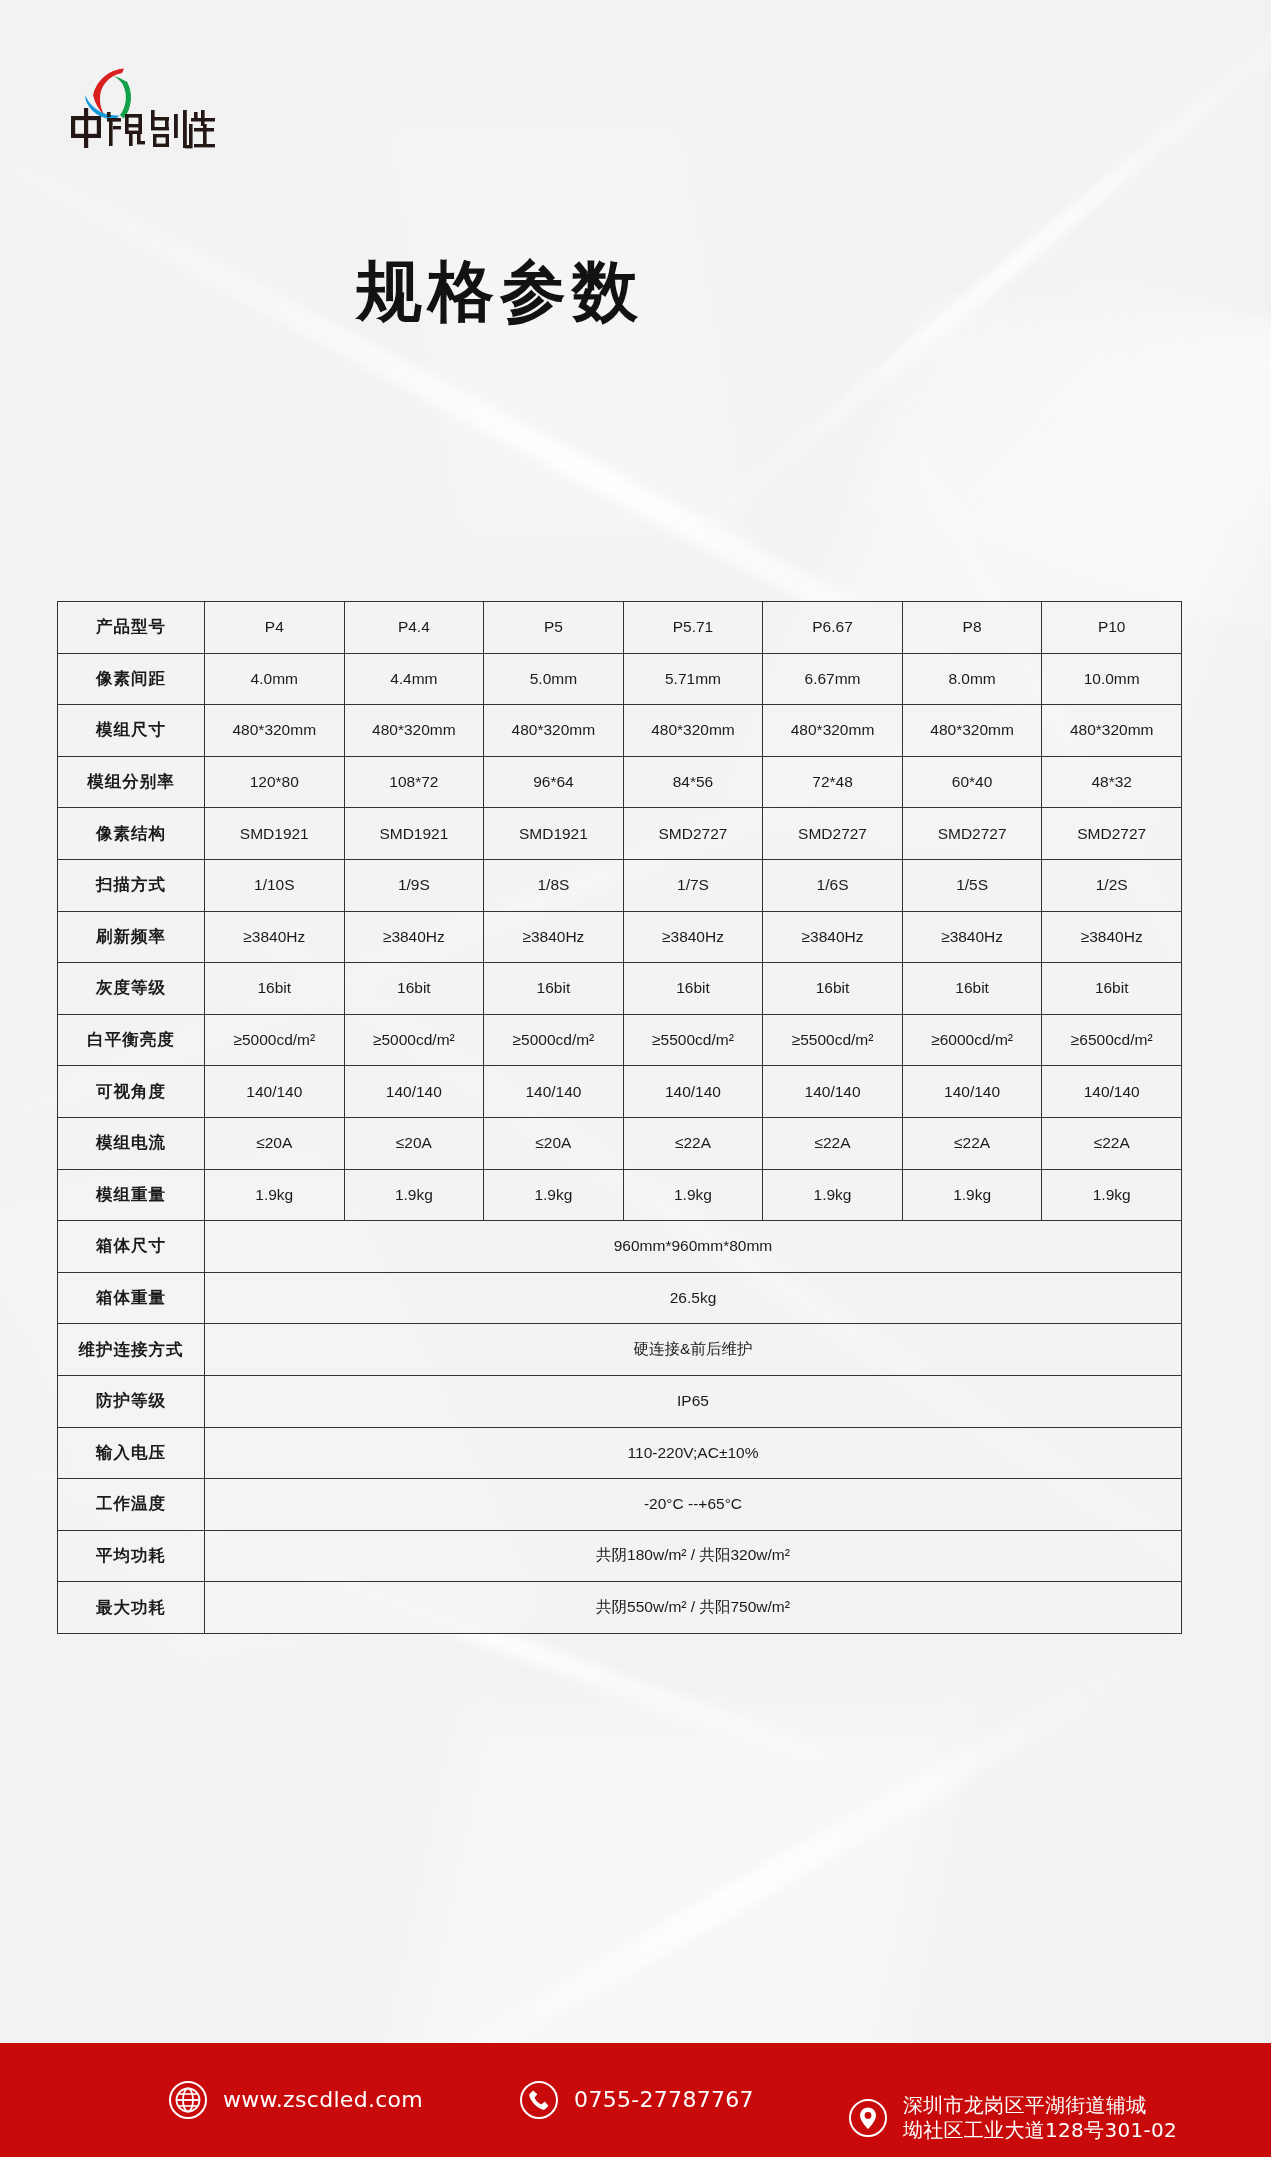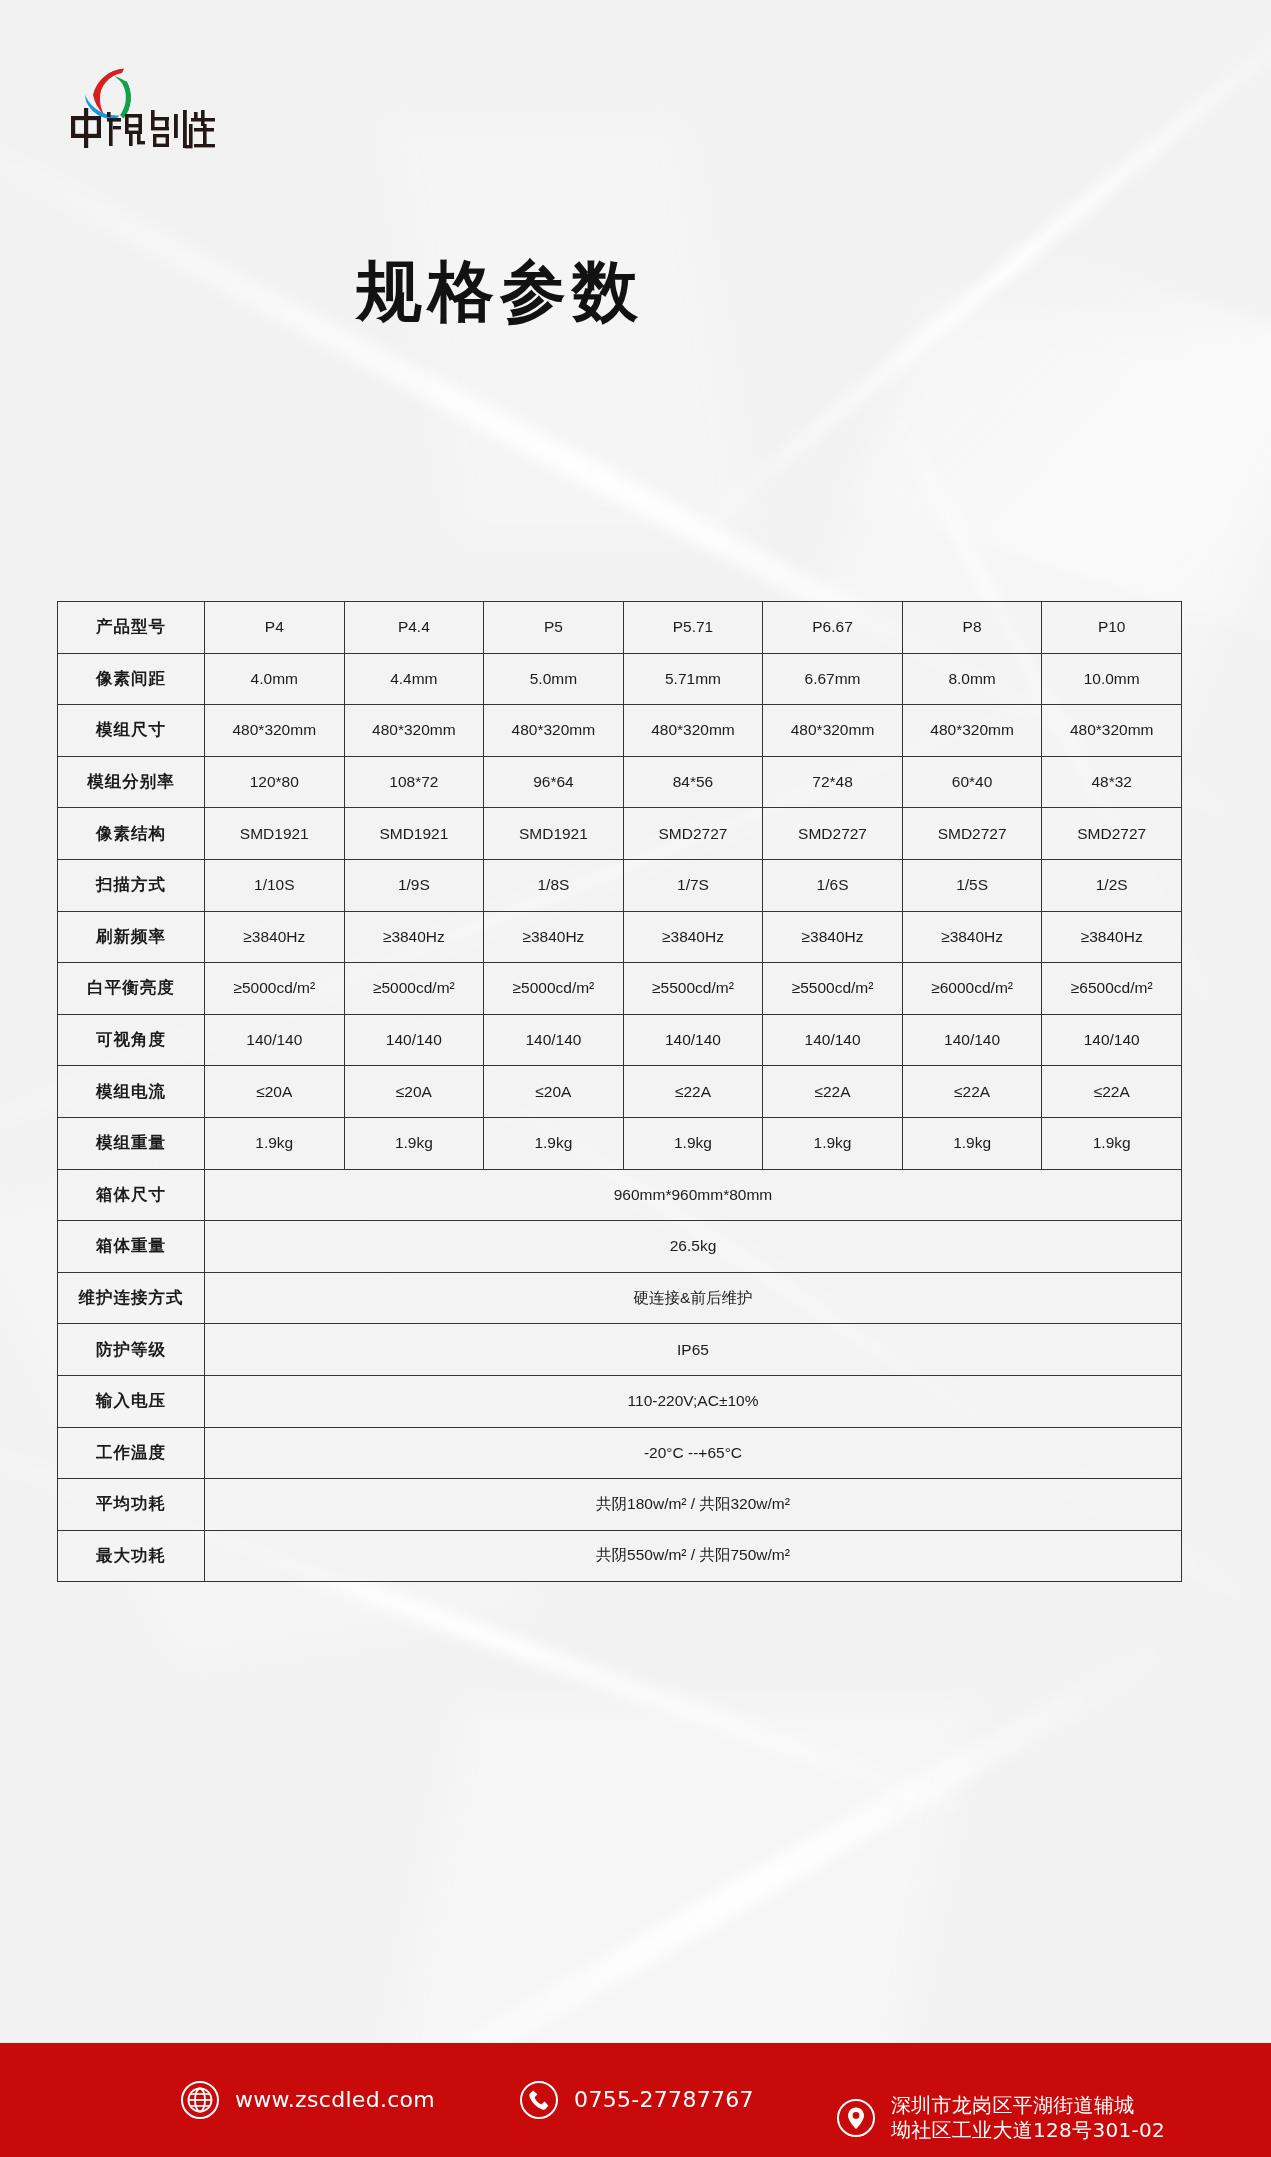--- a/index.html
+++ b/index.html
@@ -117,21 +117,21 @@
   #footer-bar {
     position: absolute;
     left: 0;
     bottom: 0;
     width: 1271px;
     height: 114px;
     background: #c80a0a;
     display: flex;
     align-items: center;
     justify-content: center;
-    gap: 0px;
+    gap: 12px;
     z-index: 5;
   }
   .foot-item {
     display: flex;
     align-items: center;
     gap: 15px;
     color: #ffffff;
   }
   .foot-item .fi-icon {
     width: 40px;
@@ -294,20 +294,30 @@
           <td class="rowhead">刷新频率</td>
           <td class="val">≥3840Hz</td>
           <td class="val">≥3840Hz</td>
           <td class="val">≥3840Hz</td>
           <td class="val">≥3840Hz</td>
           <td class="val">≥3840Hz</td>
           <td class="val">≥3840Hz</td>
           <td class="val">≥3840Hz</td>
         </tr>
         <tr>
+          <td class="rowhead">灰度等级</td>
+          <td class="val">16bit</td>
+          <td class="val">16bit</td>
+          <td class="val">16bit</td>
+          <td class="val">16bit</td>
+          <td class="val">16bit</td>
+          <td class="val">16bit</td>
+          <td class="val">16bit</td>
+        </tr>
+        <tr>
           <td class="rowhead">白平衡亮度</td>
           <td class="val">≥5000cd/m²</td>
           <td class="val">≥5000cd/m²</td>
           <td class="val">≥5000cd/m²</td>
           <td class="val">≥5500cd/m²</td>
           <td class="val">≥5500cd/m²</td>
           <td class="val">≥6000cd/m²</td>
           <td class="val">≥6500cd/m²</td>
         </tr>
         <tr>

